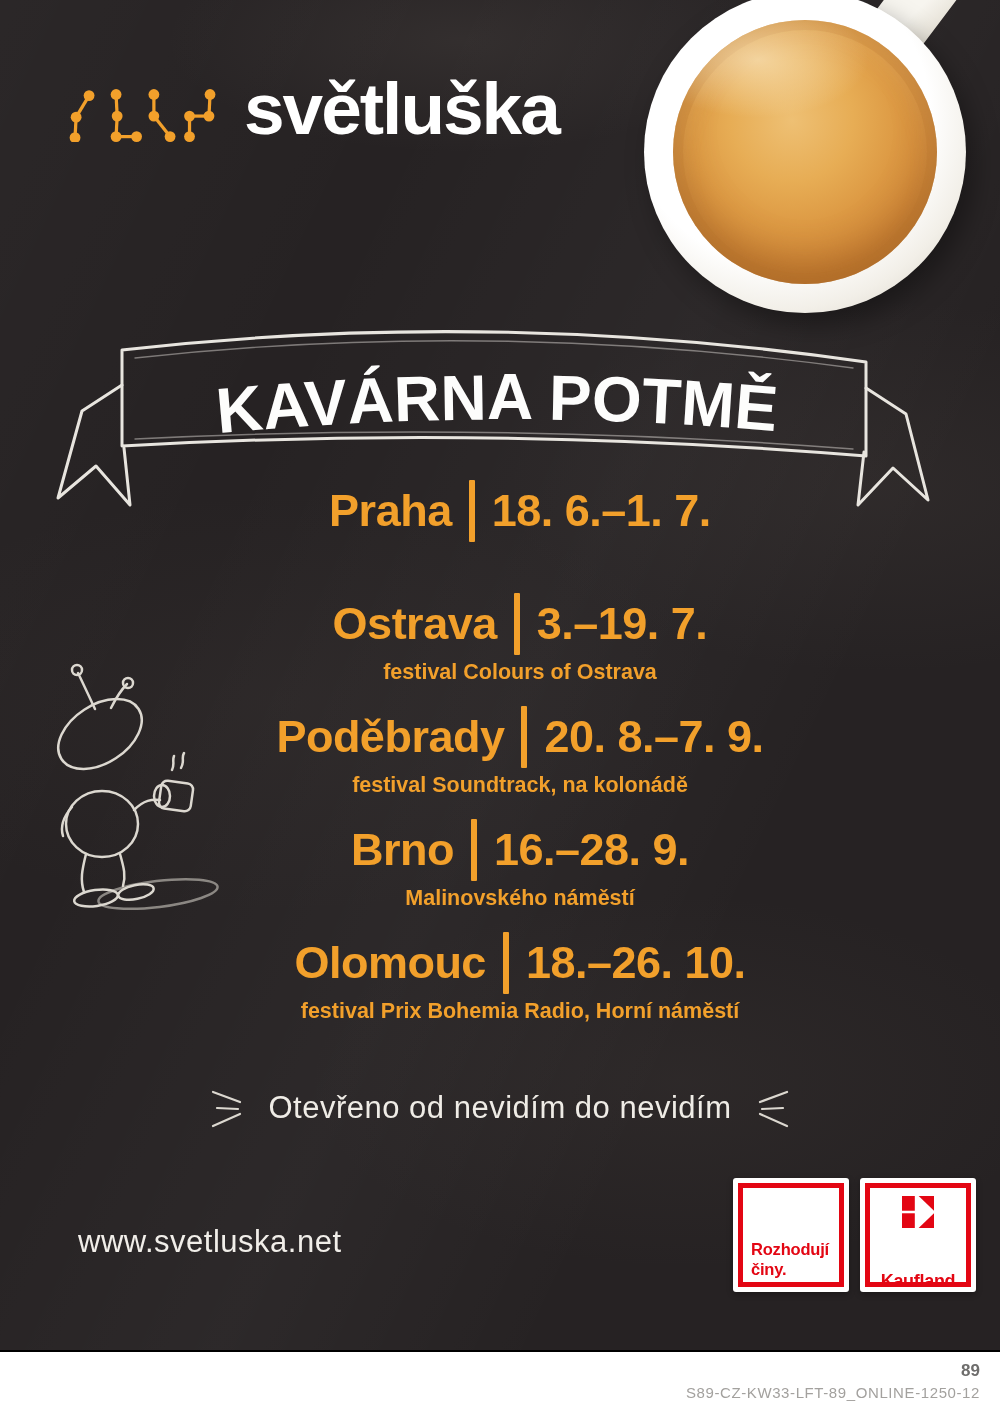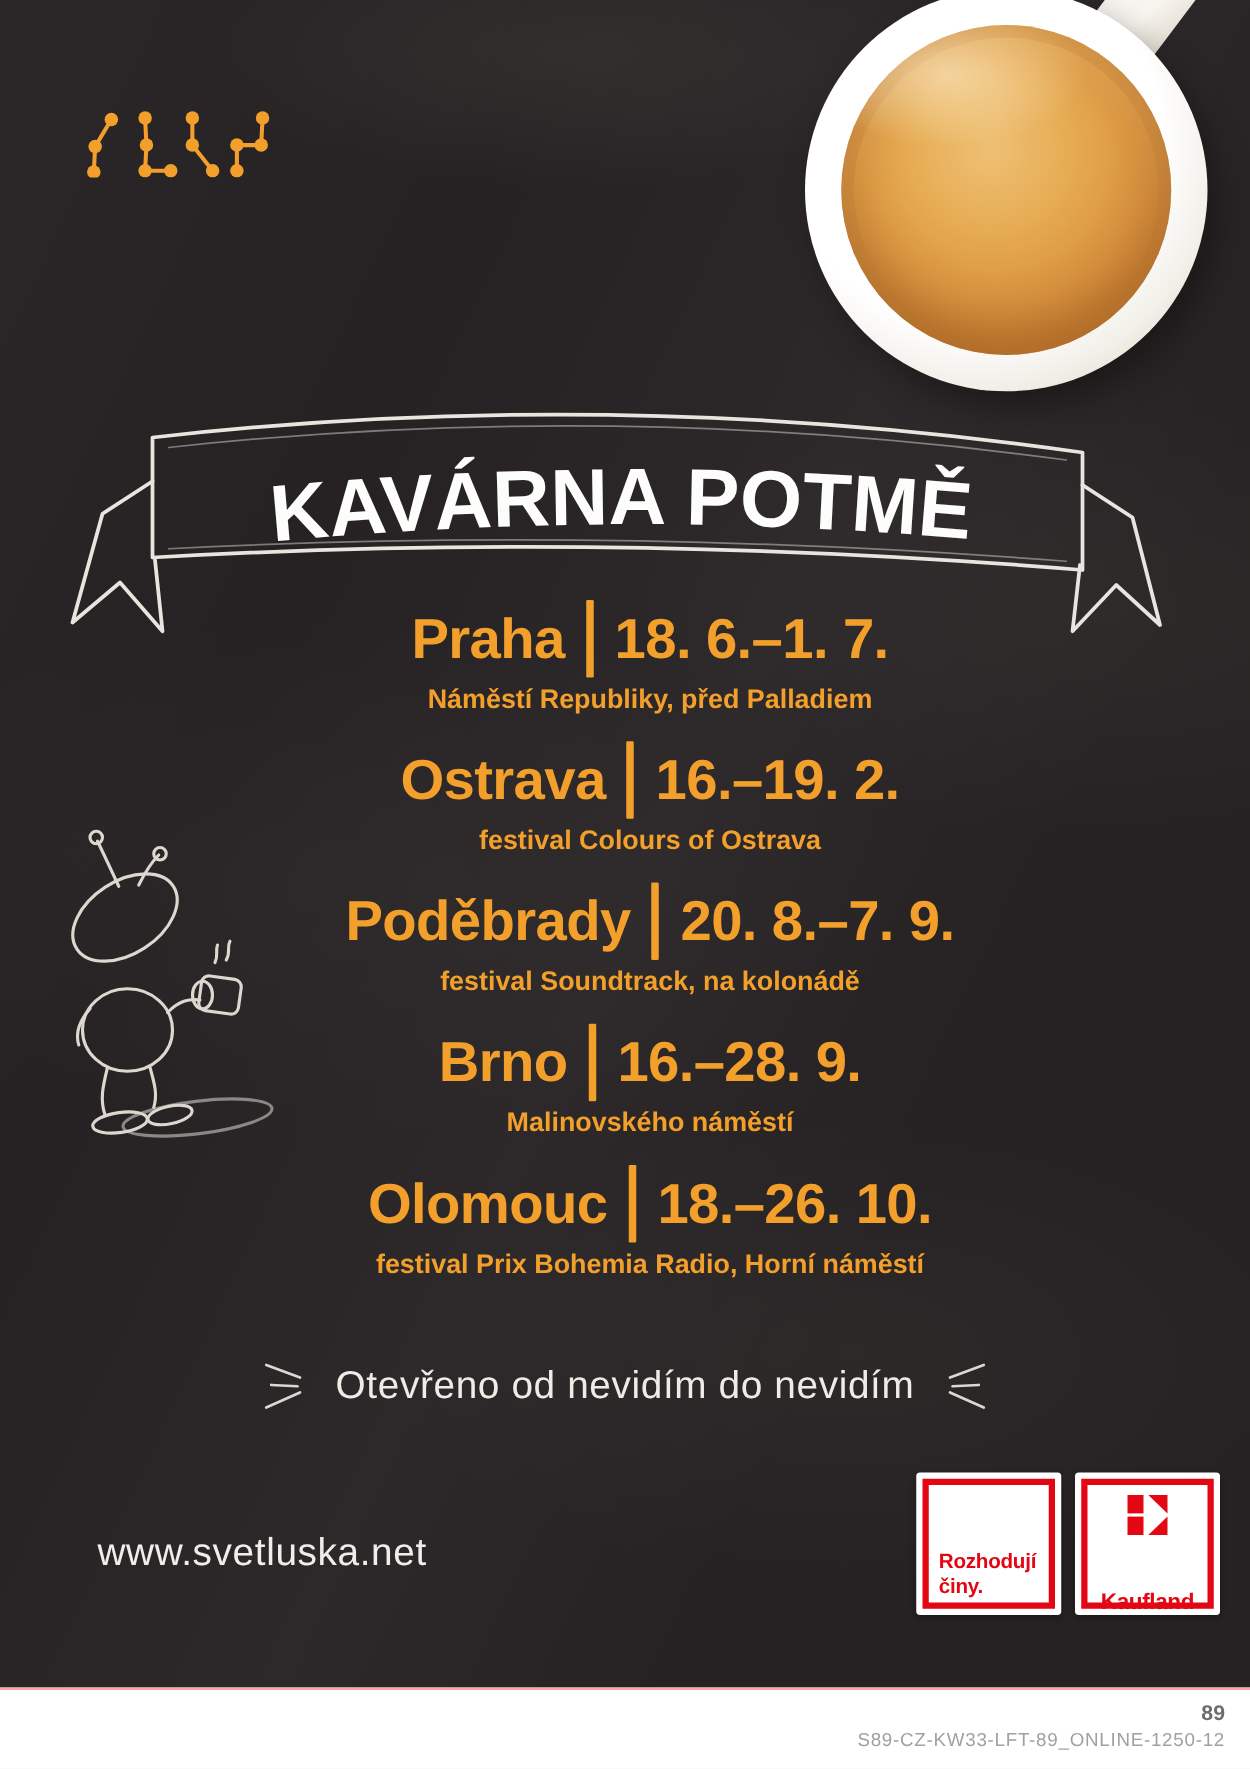--- a/index.html
+++ b/index.html
@@ -86,21 +86,21 @@
   }
   .badge-kaufland{display:flex;flex-direction:column;align-items:center;padding-top:18px;box-sizing:border-box;gap:36px;}
   .kaufland-label{font-size:18px;font-weight:700;color:#e30613;margin-top:7px;letter-spacing:-0.3px;}
   
   .mascot{position:absolute;left:38px;top:642px;}
   .mascot path,.mascot ellipse,.mascot rect{fill:none;stroke:#dcd8d0;stroke-width:2.5;stroke-linecap:round;stroke-linejoin:round;}
   .mascot circle{fill:none;stroke:#dcd8d0;stroke-width:2.5;}
   
   .page-footer{
     position:absolute;left:0;top:1350px;width:1000px;height:65px;background:#ffffff;
-    border-top:2px solid #fca5a5;box-sizing:border-box;text-align:right;
+    border-top:2px solid #000000;box-sizing:border-box;text-align:right;
     padding:9px 20px 0 0;
   }
   .page-number{font-size:17px;font-weight:700;color:#6e6d6c;}
   .print-code{font-size:15px;color:#a3a19e;letter-spacing:.6px;margin-top:3px;margin-left:35px;}
 </style>
 </head>
 <body>
 
 <div class="poster">
   <div class="board">
@@ -134,20 +134,21 @@
             <circle cx="65" cy="45" r="5"></circle>
           <circle cx="81" cy="6" r="5"></circle>
             <circle cx="81" cy="26" r="5"></circle>
             <circle cx="96" cy="45" r="5"></circle>
           <circle cx="133" cy="6" r="5"></circle>
             <circle cx="132" cy="26" r="5"></circle>
             <circle cx="114" cy="26" r="5"></circle>
             <circle cx="114" cy="45" r="5"></circle>
         </g>
       </svg>
+      <div class="logo-text">světluška</div>
     </div>
 
     <svg class="ribbon" width="900" height="200" viewBox="0 0 900 200">
       <path d="M75,62 L35,88 L11,175 L49,143 L83,182 L77,125"></path>
       <path d="M819,65 L859,91 L881,177 L846,145 L811,182 L817,129"></path>
       <path d="M75,27 Q443,-15 819,39 L819,133 Q443,102 75,123 Z"></path>
       <path class="sketch" d="M88,35 Q443,-4 806,45"></path>
       <path class="sketch" d="M88,116 Q443,98 806,126"></path>
       <defs>
           <path id="bannerArc" d="M186,109 Q450,85 714,107"></path>
@@ -177,27 +178,26 @@
       <ellipse cx="120" cy="252" rx="60" ry="13" transform="rotate(-7 120 252)" opacity=".55"></ellipse>
     </svg>
 
     <div class="events">
       <div class="event">
         <div class="event-main">
           <span class="event-city">Praha</span>
           <span class="event-bar"></span>
           <span class="event-dates">18. 6.–1. 7.</span>
         </div>
-        <div class="event-venue">Náměstí Republiky, před Palladiem</div>
       </div>
       <div class="event">
         <div class="event-main">
           <span class="event-city">Ostrava</span>
           <span class="event-bar"></span>
-          <span class="event-dates">16.–19. 2.</span>
+          <span class="event-dates">3.–19. 7.</span>
         </div>
         <div class="event-venue">festival Colours of Ostrava</div>
       </div>
       <div class="event">
         <div class="event-main">
           <span class="event-city">Poděbrady</span>
           <span class="event-bar"></span>
           <span class="event-dates">20. 8.–7. 9.</span>
         </div>
         <div class="event-venue">festival Soundtrack, na kolonádě</div>

